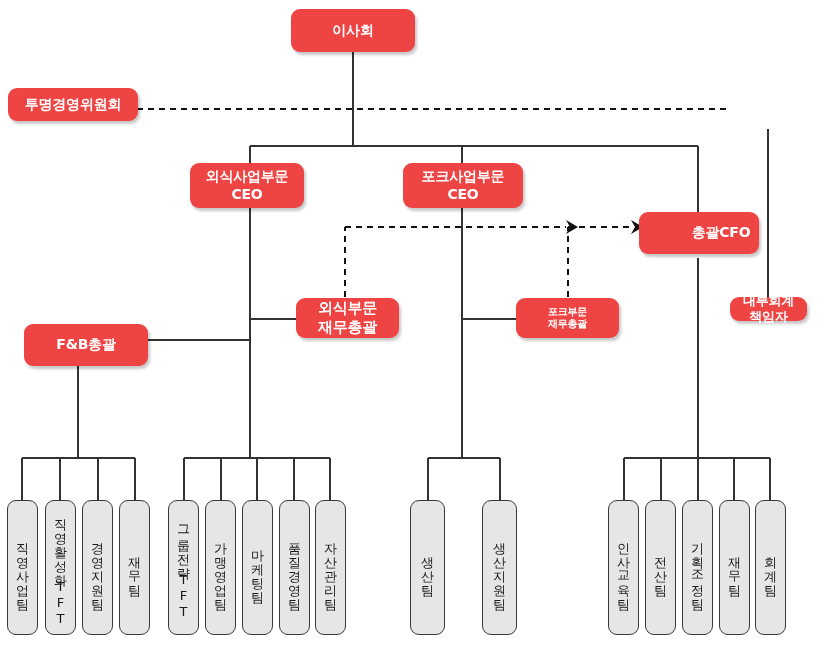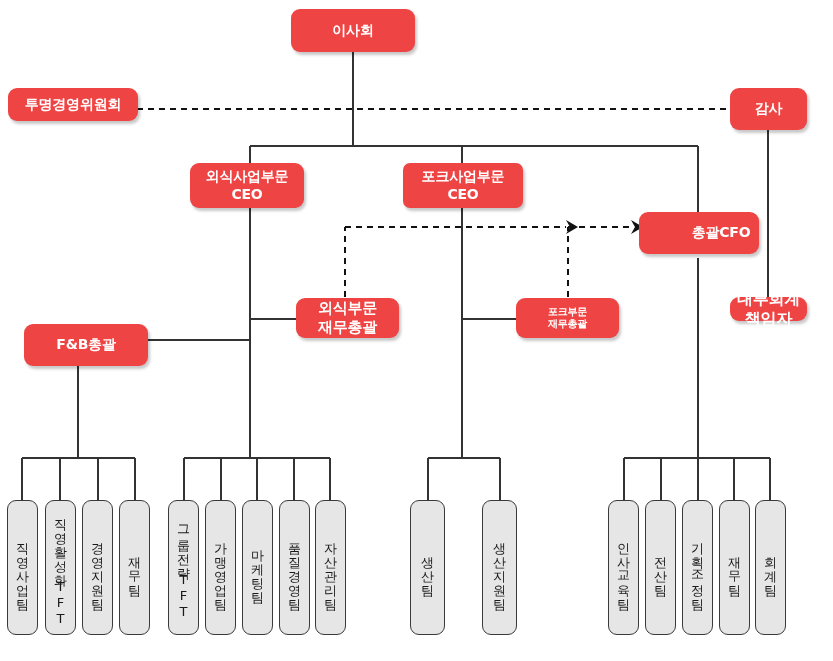--- a/index.html
+++ b/index.html
@@ -117,49 +117,46 @@
   </svg>
 
   <div class="node" style="left:291px;top:9px;width:124px;height:43px;">
     <span class="lbl">이사회</span>
   </div>
 
   <div class="node" style="left:8px;top:88px;width:130px;height:33px;">
     <span class="lbl">투명경영위원회</span>
   </div>
 
-  <div class="node" style="left:730px;top:88px;width:77px;height:42px;">
-    <span class="lbl">감사</span>
-  </div>
 
   <div class="node" style="left:190px;top:163px;width:114px;height:45px;">
     <span class="lbl">외식사업부문
 CEO</span>
   </div>
 
-  <div class="node" style="left:403px;top:163px;width:120px;height:45px;border-radius:7px;">
+  <div class="node" style="left:403px;top:163px;width:120px;height:45px;">
     <span class="lbl">포크사업부문
 CEO</span>
   </div>
 
   <div class="node" style="left:639px;top:212px;width:120px;height:42px;padding-left:44px;">
     <span class="lbl">총괄CFO</span>
   </div>
 
   <div class="node" style="left:296px;top:298px;width:103px;height:40px;font-size:15px;">
     <span class="lbl">외식부문
 재무총괄</span>
   </div>
 
   <div class="node" style="left:516px;top:298px;width:103px;height:40px;font-size:10px;">
     <span class="lbl">포크부문
 재무총괄</span>
   </div>
 
-  <div class="node" style="left:730px;top:297px;width:77px;height:24px;font-size:16px;">
+  <div class="node" style="left:730px;top:297px;width:77px;height:24px;font-size:13px;">
     <span class="lbl">내부회계
 책임자</span>
   </div>
 
   <div class="node" style="left:24px;top:324px;width:124px;height:42px;">
     <span class="lbl">F&amp;B총괄</span>
   </div>
 
   <div class="leaf" style="left:7px;top:500px;width:31px;height:135px;">
     <span class="vtext">직영사업팀</span>

